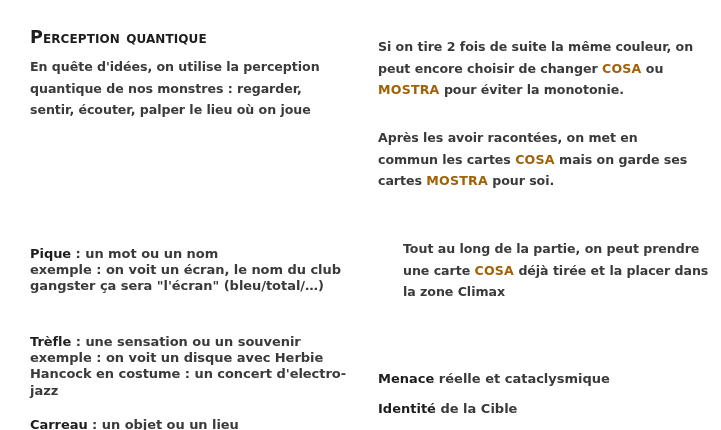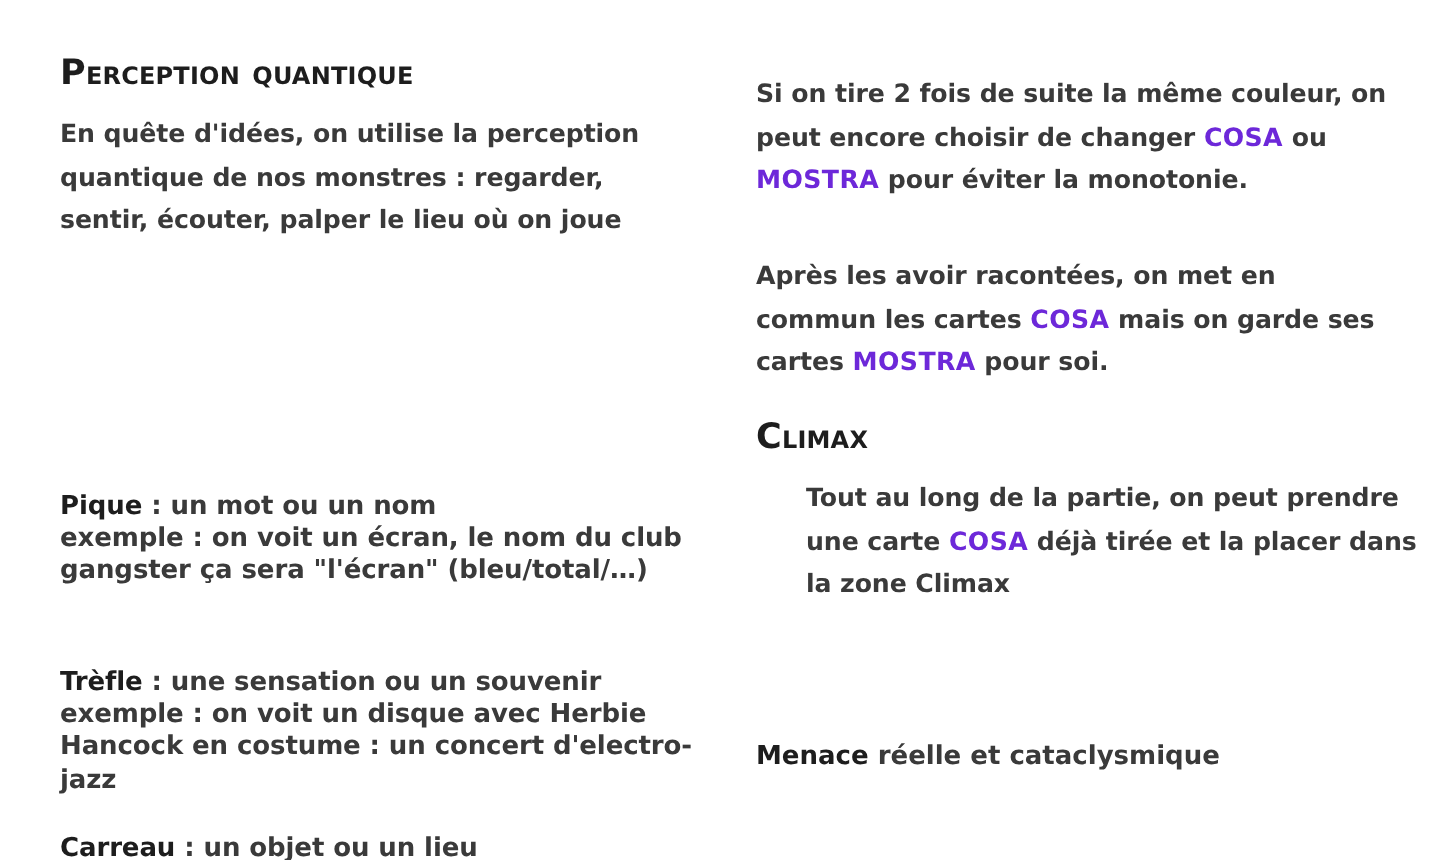--- a/index.html
+++ b/index.html
@@ -54,21 +54,21 @@
     font-weight: 600;
     color: #3a3a3a;
     letter-spacing: -0.05px;
   }
   .lead {
     font-weight: 800;
     color: #1d1d1d;
   }
   .kw {
     font-weight: 800;
-    color: #6d28d9;
+    color: #a16207;
     letter-spacing: 0.2px;
   }
   .item {
     font-size: 13px;
     line-height: 21.6px;
     font-weight: 600;
     color: #3a3a3a;
   }
 
   
@@ -104,25 +104,27 @@
   <div class="col col-right">
 
     <div class="para p-abs" style="top:36px;">
       <span>Si on tire 2 fois de suite la même couleur, on peut encore choisir de changer </span><span class="kw">COSA</span><span> ou </span><span class="kw">MOSTRA</span><span> pour éviter la monotonie.</span>
     </div>
 
     <div class="para p-abs" style="top:127px;">
       <span>Après les avoir racontées, on met en commun les cartes </span><span class="kw">COSA</span><span> mais on garde ses cartes </span><span class="kw">MOSTRA</span><span> pour soi.</span>
     </div>
 
-    <div class="heading p-abs" style="top:210px;">Climax</div>
 
     <div class="para p-abs" style="top:238px;margin-left:25px;">
       <span>Tout au long de la partie, on peut prendre une carte </span><span class="kw">COSA</span><span> déjà tirée et la placer dans la zone Climax</span>
     </div>
 
 
     <div class="item p-abs" style="top:368px;">
       <span class="lead">Menace</span><span> réelle et cataclysmique</span>
     </div>
 
+    <div class="item p-abs" style="top:398px;">
+      <span class="lead">Identité</span><span> de la Cible</span>
+    </div>
   </div>
 </div>
 
 </body></html>

